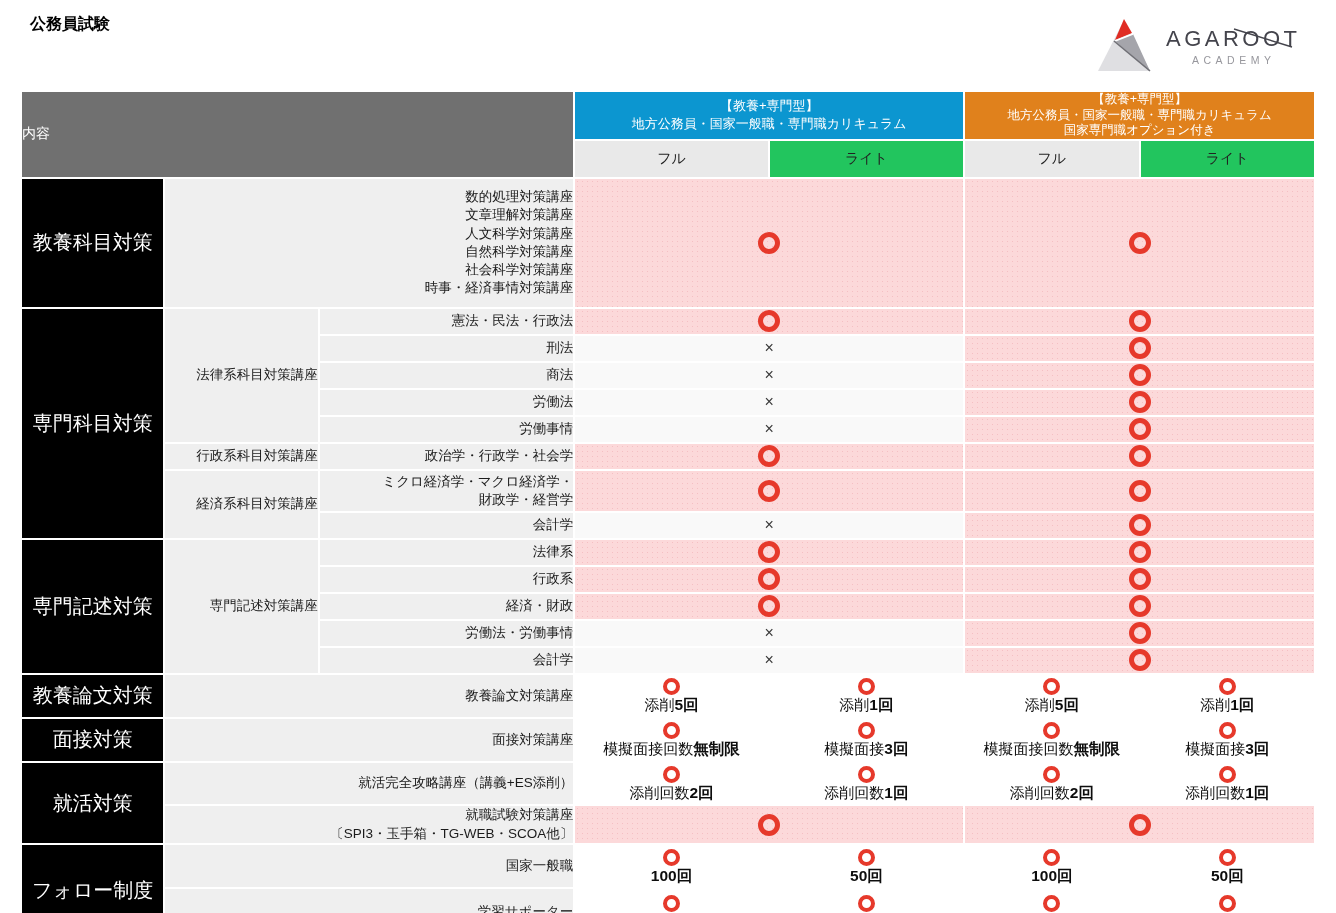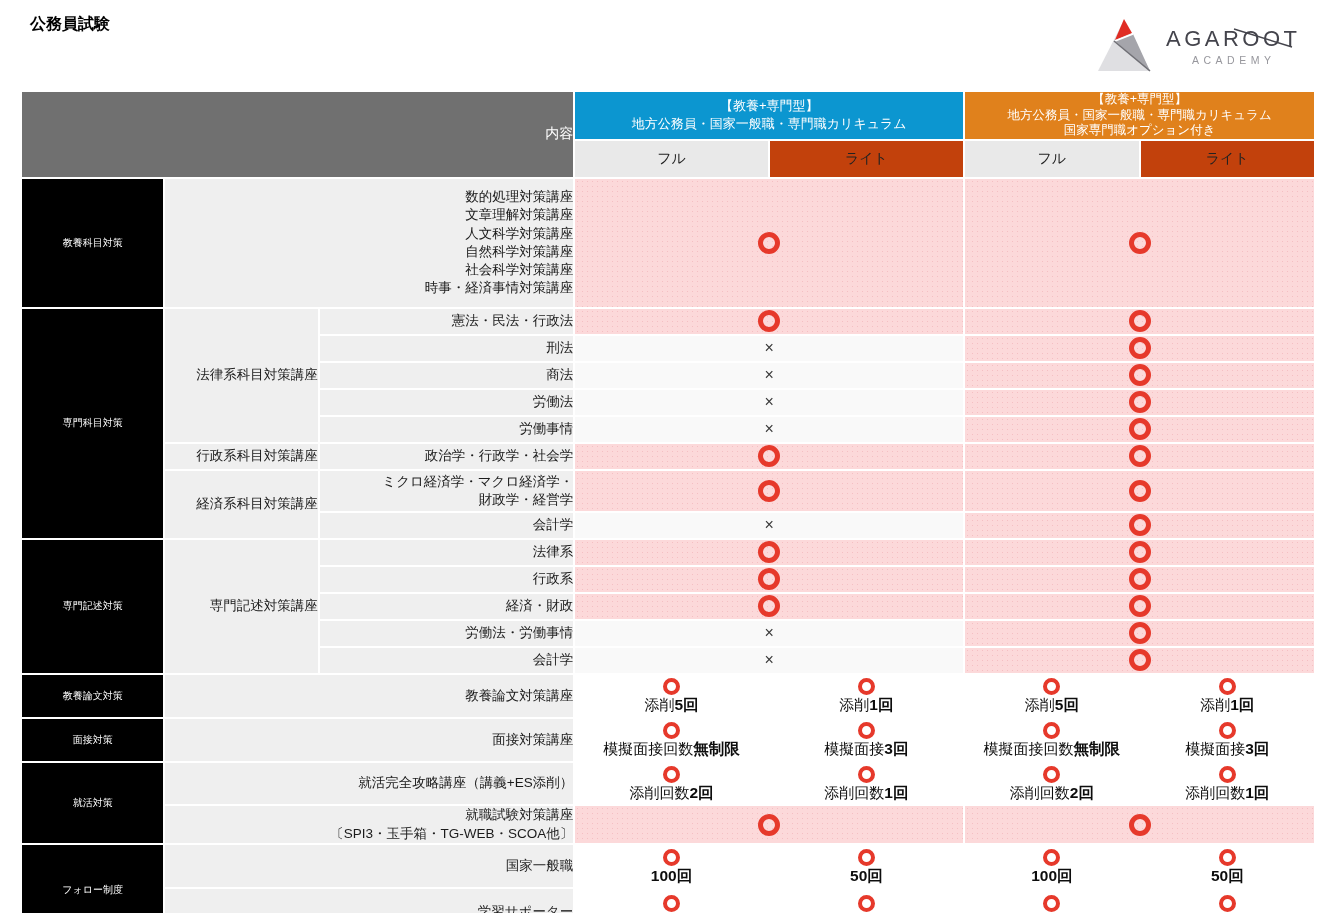--- a/index.html
+++ b/index.html
@@ -18,28 +18,28 @@
   .page{position:relative;width:1336px;height:913px;background:#fff;overflow:hidden;}
 
   .page-title{position:absolute;left:30px;top:14px;font-size:16px;font-weight:bold;color:#000;}
   .page-subtitle{position:absolute;left:30px;top:56px;font-size:17px;font-weight:bold;color:#000;}
 
   .logo{position:absolute;right:18px;top:14px;}
 
   table.cmp{border-collapse:collapse;table-layout:fixed;position:absolute;left:20px;top:90px;width:1296px;}
   table.cmp th,table.cmp td{border:2px solid #fff;padding:0;overflow:hidden;}
 
-  th.naiyo{background:var(--gray-head);color:#fff;font-size:14px;font-weight:normal;text-align:right;vertical-align:middle;}
+  th.naiyo{background:var(--gray-head);color:#fff;font-size:14px;font-weight:normal;text-align:left;vertical-align:middle;}
   th.g1head{background:var(--blue);color:#fff;font-weight:normal;font-size:13px;line-height:1.4;text-align:center;vertical-align:middle;}
   th.g2head{background:var(--orange);color:#fff;font-weight:normal;font-size:12.5px;line-height:1.25;text-align:center;vertical-align:middle;}
   th.sub{font-size:14px;font-weight:normal;text-align:center;vertical-align:middle;color:#222;margin-left:16px;}
   th.sub.full{background:#e9e9e9;}
-  th.sub.light{background:#c2410c;}
-
-  td.cat{background:#000;color:#fff;font-size:10px;text-align:center;vertical-align:middle;}
+  th.sub.light{background:#22c55e;}
+
+  td.cat{background:#000;color:#fff;font-size:20px;text-align:center;vertical-align:middle;}
   td.course,td.item,td.lbl{background:var(--cell-gray);color:#1b1b1b;font-size:13.5px;text-align:right;vertical-align:middle;padding:2px 6px 2px 10px;line-height:1.35;}
   td.lbl .l2{margin-top:1px;}
 
   td.mark{text-align:center;vertical-align:middle;}
   td.mark[data-mark="circle"]{
     background-color:var(--pink);
     background-image:radial-gradient(var(--pink-dot) 0.8px, rgba(0,0,0,0) 1px);
     background-size:5px 5px;
   }
   td.mark[data-mark="circle"]::before{

